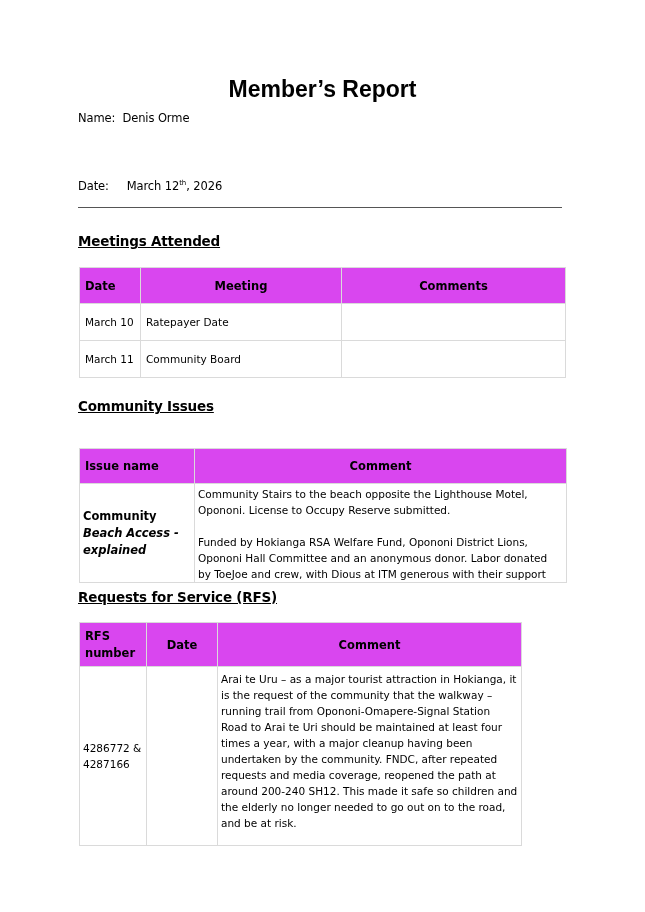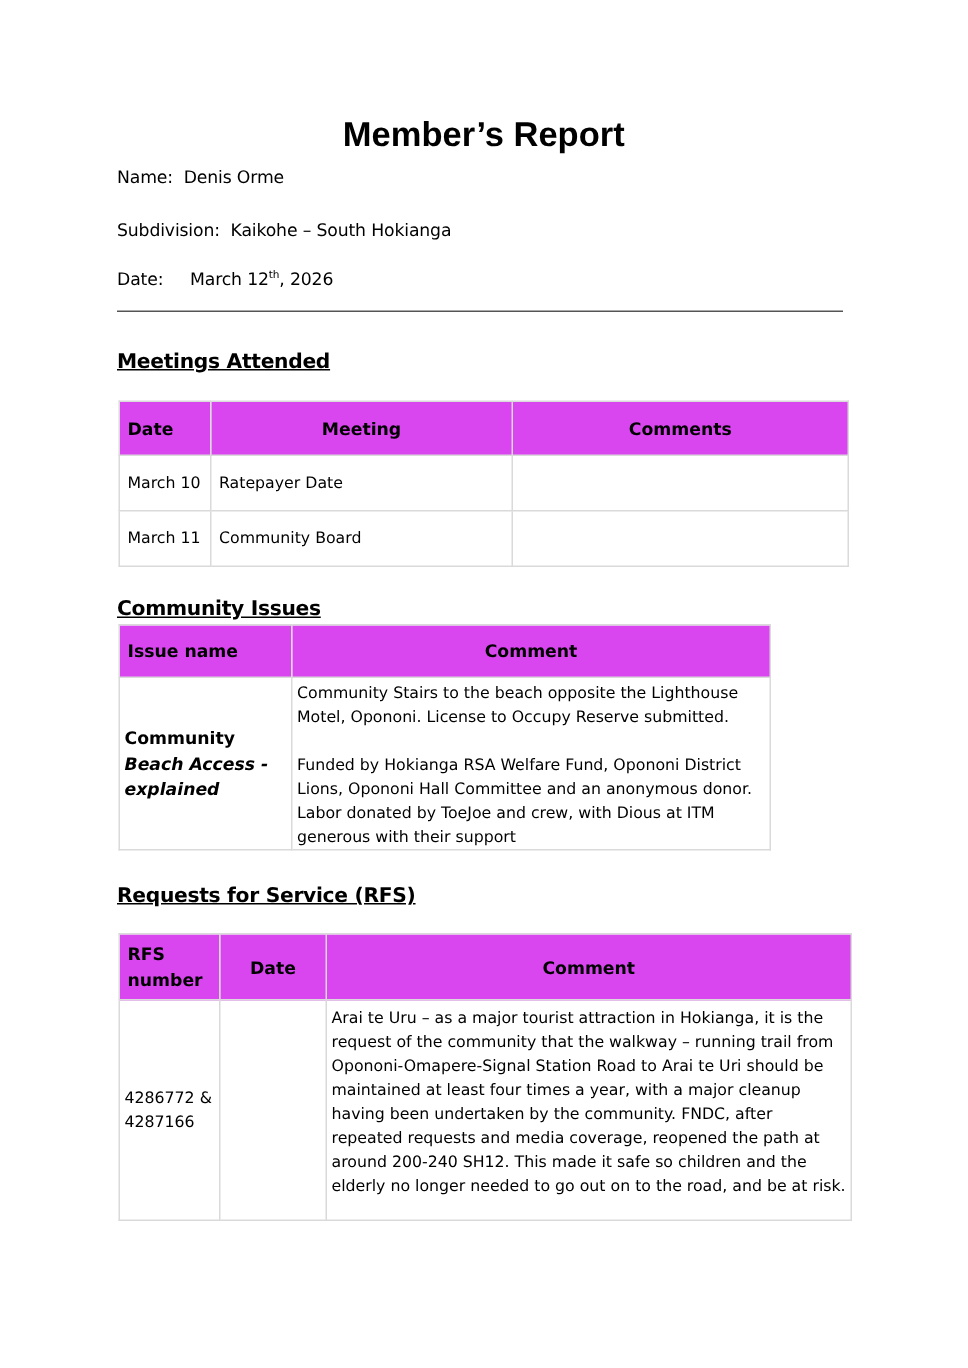--- a/index.html
+++ b/index.html
@@ -9,40 +9,36 @@
     .field { position: absolute; left: 78px; font-weight: normal; font-size: 11.5px; letter-spacing: -0.1px; }
     .field sup { font-size: 7px; }
     .rule { position: absolute; left: 78px; top: 207px; width: 484px; height: 0; border-top: 1px solid #555; }
     .section { position: absolute; left: 78px; font-weight: bold; font-size: 13.5px; text-decoration: underline; letter-spacing: -0.2px; }
     table { position: absolute; left: 79px; border-collapse: collapse; font-size: 11px; }
     td, th { border: 1.5px solid #dadada; padding: 0 5px; vertical-align: middle; }
     th { background: #d946ef; font-weight: bold; font-size: 11.5px; }
     th.left { text-align: left; }
     th.center { text-align: center; }
     .t1 { top: 267px; width: 487px; }
-    .t2 { top: 416px; width: 435px; }
-    .t3 { top: 622px; width: 489px; }
+    .t2 { top: 448px; width: 488px; }
+    .t3 { top: 622px; width: 443px; }
     td { font-size: 10.5px; line-height: 16px; }
     .issue-name { font-weight: bold; font-size: 11.5px; line-height: 17px; }
     .u { font-style: normal; }
     .i { font-style: italic; }
   </style>
 </head>
 <body>
 
 <div class="page">
   <div class="title">Member’s Report</div>
 
   <div class="field" style="top:111px;">
     <span>Name:</span>&nbsp;
     <span>Denis Orme</span>
-  </div>
-  <div class="field" style="top:146px;">
-    <span>Subdivision:</span>&nbsp;
-    <span>Kaikohe – South Hokianga</span>
   </div>
   <div class="field" style="top:179px;">
     <span>Date:</span>&nbsp;&nbsp;&nbsp;&nbsp;
     <span><span>March 12</span><sup>th</sup><span>, 2026</span></span>
   </div>
 
   <div class="rule"></div>
 
   <div class="section" style="top:233px;">Meetings Attended</div>
   <table class="t1">

